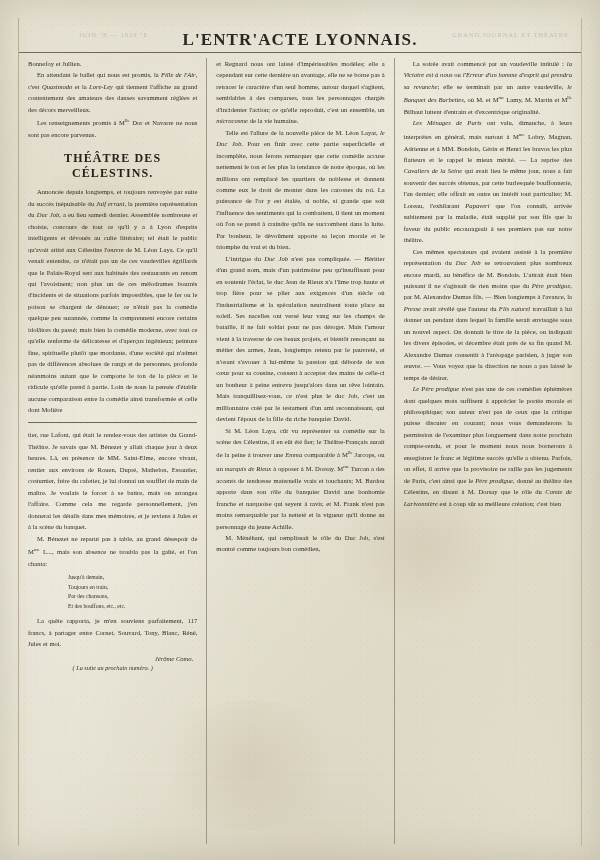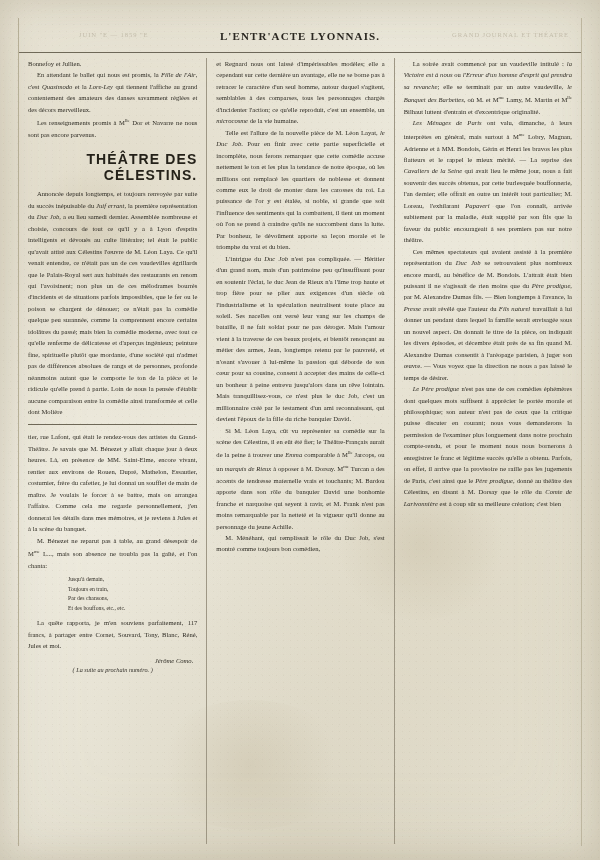--- a/index.html
+++ b/index.html
@@ -71,21 +71,21 @@
   }
   .mast-left  { left: 60px; }
   .mast-right { right: 12px; }
 
   .mast-title {
     position: absolute;
     left: 0;
     right: 0;
     top: 0;
     text-align: center;
-    font-size: 11px;
+    font-size: 17px;
     letter-spacing: 1.1px;
     font-weight: bold;
     color: #26241f;
     font-family: "Liberation Serif", serif;
     white-space: nowrap;
   }
 
   .rule-top {
     position: absolute;
     left: 19px;
@@ -122,27 +122,27 @@
     hyphens: auto;
     -webkit-hyphens: auto;
     word-spacing: .1px;
   }
   .col p { text-indent: 9px; }
   .col p.noind { text-indent: 0; }
 
   i, em { font-style: italic; }
 
   .sec-head {
-    text-align: right;
-    font-size: 14px;
+    text-align: center;
+    font-size: 12px;
     font-weight: bold;
     letter-spacing: 1.1px;
     color: #242119;
     margin: 11px 0 5px 0;
-    font-family: Liberation Sans, sans-serif;
+    font-family: Liberation Serif, serif;
   }
 
   .sup { font-size: 4.7px; vertical-align: super; letter-spacing: 0; }
 
   
   .feuilleton-rule {
     margin: 7px 0 6px 0;
     width: 100%;
     border-top: 1.4px solid #6d6757;
     height: 0;

